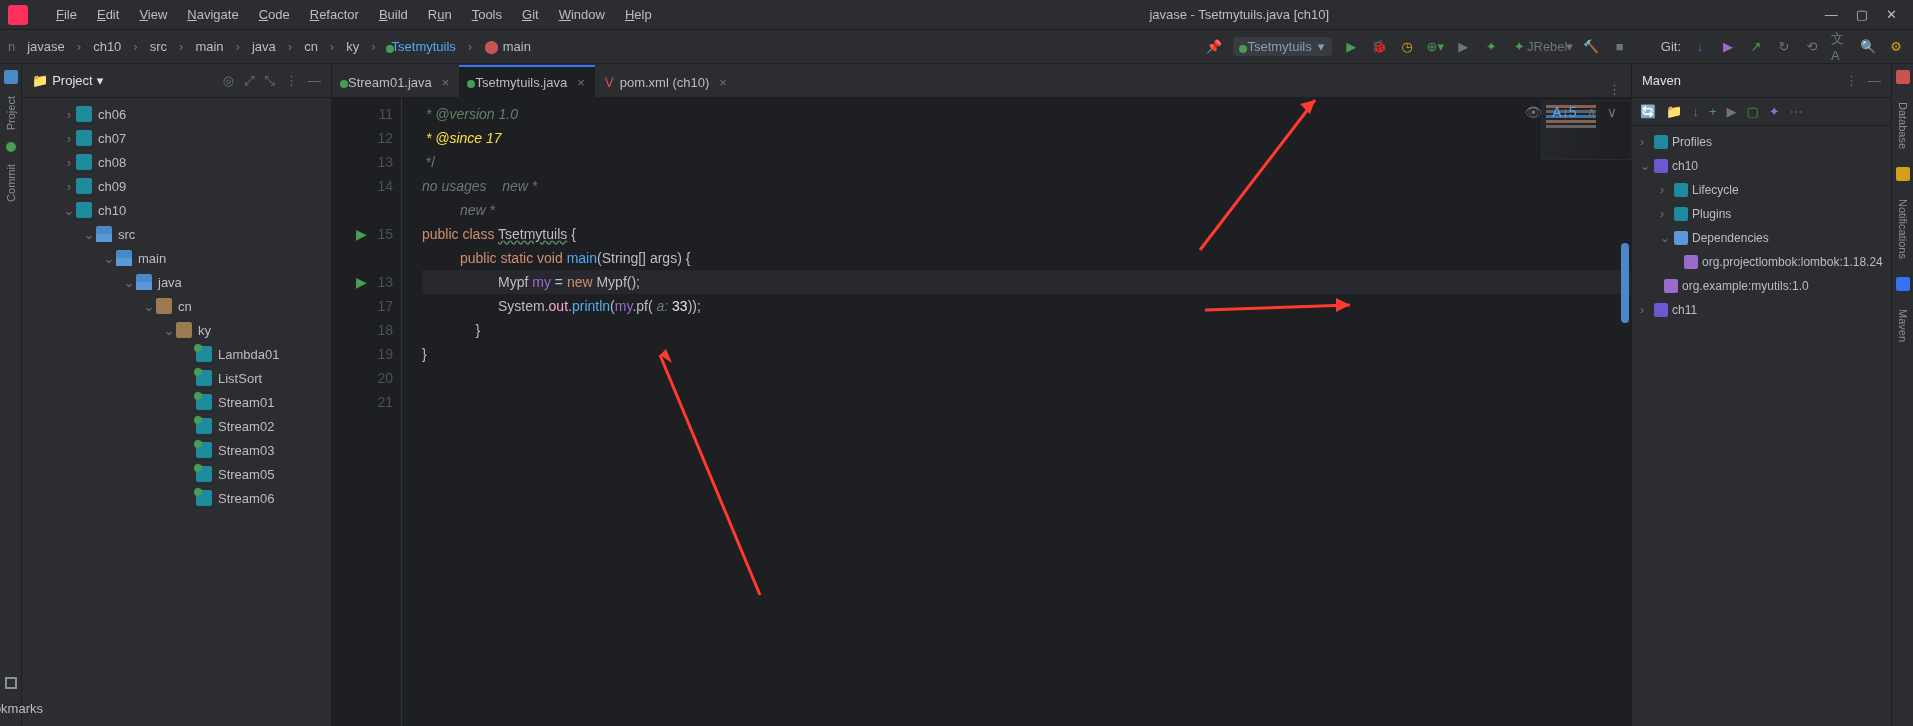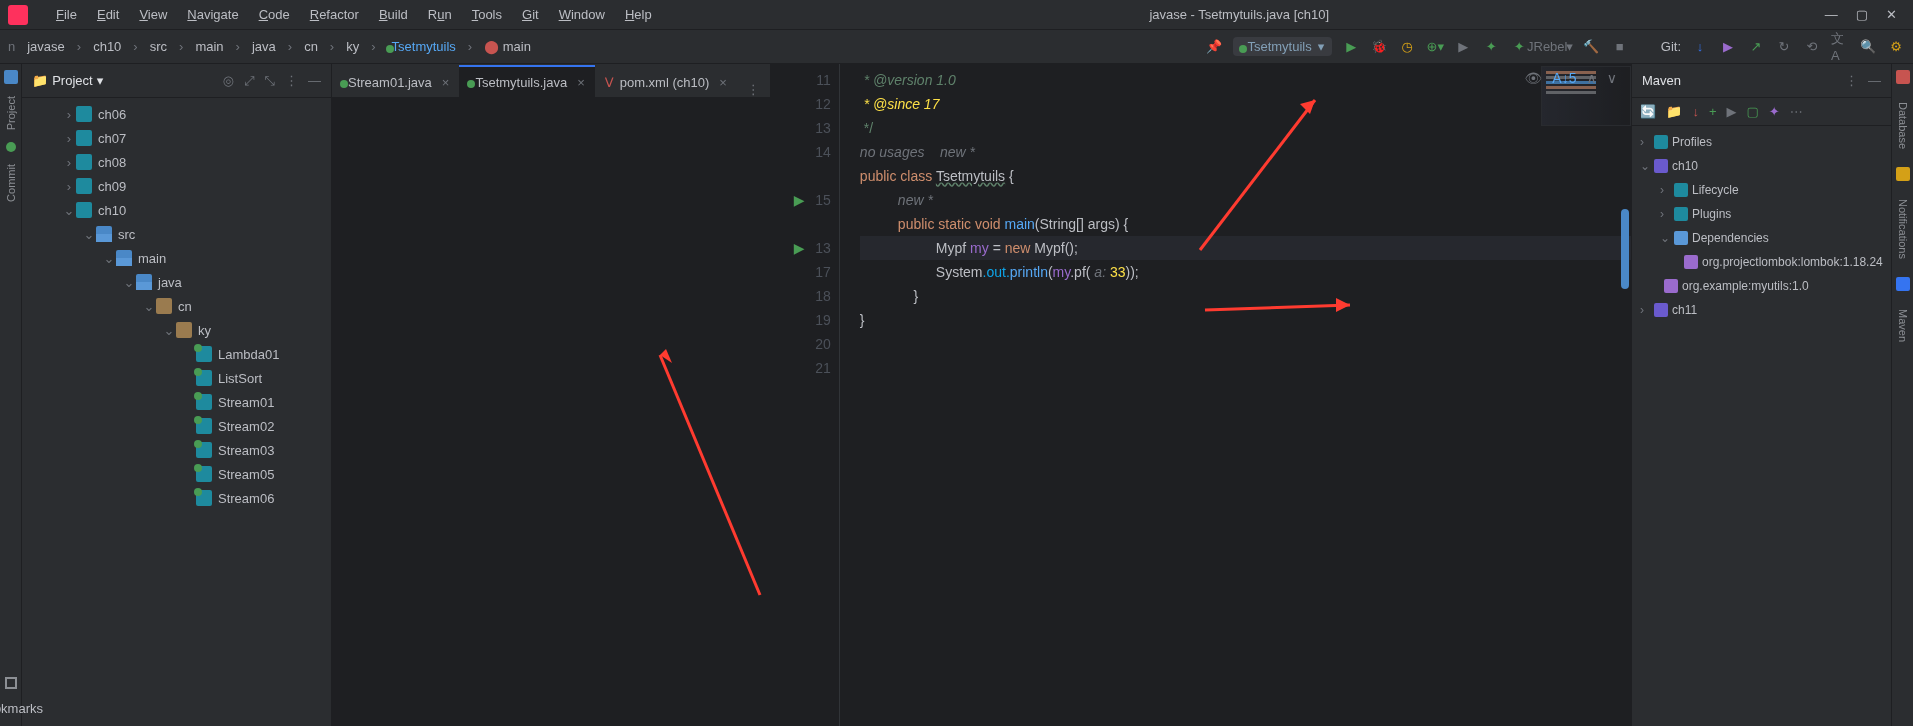--- a/index.html
+++ b/index.html
@@ -29,38 +29,38 @@
 .panelhdr .r span { cursor:pointer; }
 .tree { overflow:auto; padding:4px 0; font-size:13px; }
 .node { display:flex; align-items:center; height:24px; cursor:pointer; color:#bcbec4; }
 .node .arr { width:14px; text-align:center; color:#6f737a; }
 .node .ic { width:16px; height:16px; margin-right:6px; display:inline-block; }
 .ic-fold { background:#4a88c7; border-radius:2px 2px 0 0; box-shadow:inset 0 -8px 0 0 #5a98d7; }
 .ic-mod { background:#1e8a9e; border-radius:2px; }
 .ic-pkg { background:#9a7b4f; border-radius:2px; }
 .ic-cls { background:#1e8a9e; border-radius:2px; position:relative; }
 .ic-cls::after { content:""; position:absolute; top:-2px; left:-2px; width:8px; height:8px; background:#499c54; border-radius:50%; }
-.editor { flex:1; background:#1e1f22; display:flex; flex-direction:row; position:relative;justify-content:space-between; }
+.editor { flex:1; background:#1e1f22; display:flex; flex-direction:column; position:relative;justify-content:space-between; }
 .tabs { height:34px; display:flex; align-items:flex-end; border-bottom:1px solid #1e1f22; background:#2b2d30; }
 .tab { height:32px; display:flex; align-items:center; padding:0 10px; gap:6px; color:#bcbec4; cursor:pointer; border-top:2px solid transparent; }
 .tab.act { background:#1e1f22; border-top:2px solid #3574f0; }
 .tab .cl { color:#6f737a; padding-left:4px; }
 .tabs .more { margin-left:auto; padding:0 10px; color:#6f737a; cursor:pointer; }
 .codearea { flex:1; display:flex; font-family:"JetBrains Mono",Consolas,monospace; font-size:14px; position:relative; }
 .gutter { width:70px; background:#1e1f22; color:#4b5059; text-align:right; padding:4px 8px 0 0; border-right:1px solid #313438; }
 .gutter .ln { height:24px; line-height:24px; position:relative; }
 .gutter .ln .run { position:absolute; left:24px; color:#499c54; }
 .code { flex:1; padding:4px 0 0 20px; position:relative; }
 .code .row { height:24px; line-height:24px; white-space:pre; }
 .code .row.meta { color:#6f737a; font-style:italic; }
 .code .row.hl { background:#26282e; }
 .kw { color:#cf8e6d; }
 .clsdef { color:#bcbec4; text-decoration:underline; text-decoration-style:wavy; text-decoration-color:#5f826b; }
 .mth { color:#56a8f5; }
-.num { color:#fde047; }
+.num { color:#e5e5e5; }
 .typ { color:#bcbec4; }
 .scrollmark { position:absolute; right:0; top:0; width:12px; height:100%; }
 .scrollmark .m1 { position:absolute; right:2px; width:8px; height:80px; background:#4a88c7; top:145px; border-radius:4px; }
 .infobar { position:absolute; top:6px; right:14px; display:flex; gap:10px; color:#6f737a; align-items:center; }
 .infobar span { cursor:pointer; }
 .minimap { position:absolute; top:2px; right:0; width:90px; height:60px; background:linear-gradient(90deg,#2a2d36 0%,#1e1f22 100%); opacity:0.6; border:1px solid #313438; }
 .minimap::before { content:""; position:absolute; top:4px; left:4px; width:50px; height:3px; background:#cf8e6d; box-shadow:0 5px 0 #8c8f94,0 10px 0 #56a8f5,0 15px 0 #cf8e6d,0 20px 0 #8c8f94; }
 .mavenpanel { width:260px; background:#2b2d30; border-left:1px solid #1e1f22; display:flex; flex-direction:column; }
 .mavenpanel .toolrow { height:28px; display:flex; align-items:center; gap:10px; padding:0 8px; color:#6f737a; border-bottom:1px solid #1e1f22; }
 .mavenpanel .toolrow span { cursor:pointer; }
@@ -309,25 +309,25 @@
         <div class="ln">18</div>
         <div class="ln">19</div>
         <div class="ln">20</div>
         <div class="ln">21</div>
       </div>
       <div class="code">
         <div class="row" style="color:#5f826b;font-style:italic"> * @version 1.0</div>
         <div class="row" style="color:#fde047;font-style:italic"> * @since 17</div>
         <div class="row" style="color:#5f826b"> */</div>
         <div class="row meta">no usages    new *</div>
+        <div class="row meta" style="padding-left:38px">new *</div>
         <div class="row"><span class="kw">public</span> <span class="kw">class</span> <span class="clsdef">Tsetmytuils</span><span> {</span></div>
-        <div class="row meta" style="padding-left:38px">new *</div>
         <div class="row" style="padding-left:38px"><span class="kw">public</span> <span class="kw">static</span> <span class="kw">void</span> <span class="mth">main</span><span>(String[] args) {</span></div>
         <div class="row hl" style="padding-left:76px"><span class="typ">Mypf</span> <span style="color:#9a6bcd">my</span><span> = </span><span class="kw">new</span><span> Mypf</span><span>();</span></div>
-        <div class="row" style="padding-left:76px"><span>System</span><span style="color:#0ea5e9">.out.</span><span class="mth">println</span><span>(</span><span style="color:#9a6bcd">my</span><span>.pf(</span><span style="color:#6f737a;font-style:italic"> a: </span><span class="num">33</span><span>));</span></div>
+        <div class="row" style="padding-left:76px"><span>System</span><span style="color:#f9a8d4">.out.</span><span class="mth">println</span><span>(</span><span style="color:#9a6bcd">my</span><span>.pf(</span><span style="color:#6f737a;font-style:italic"> a: </span><span class="num">33</span><span>));</span></div>
         <div class="row" style="padding-left:38px">    }</div>
         <div class="row">}</div>
       </div>
       <div class="scrollmark">
           <div class="m1"></div>
         </div>
     </div>
   </div>
 
   <div class="mavenpanel">

